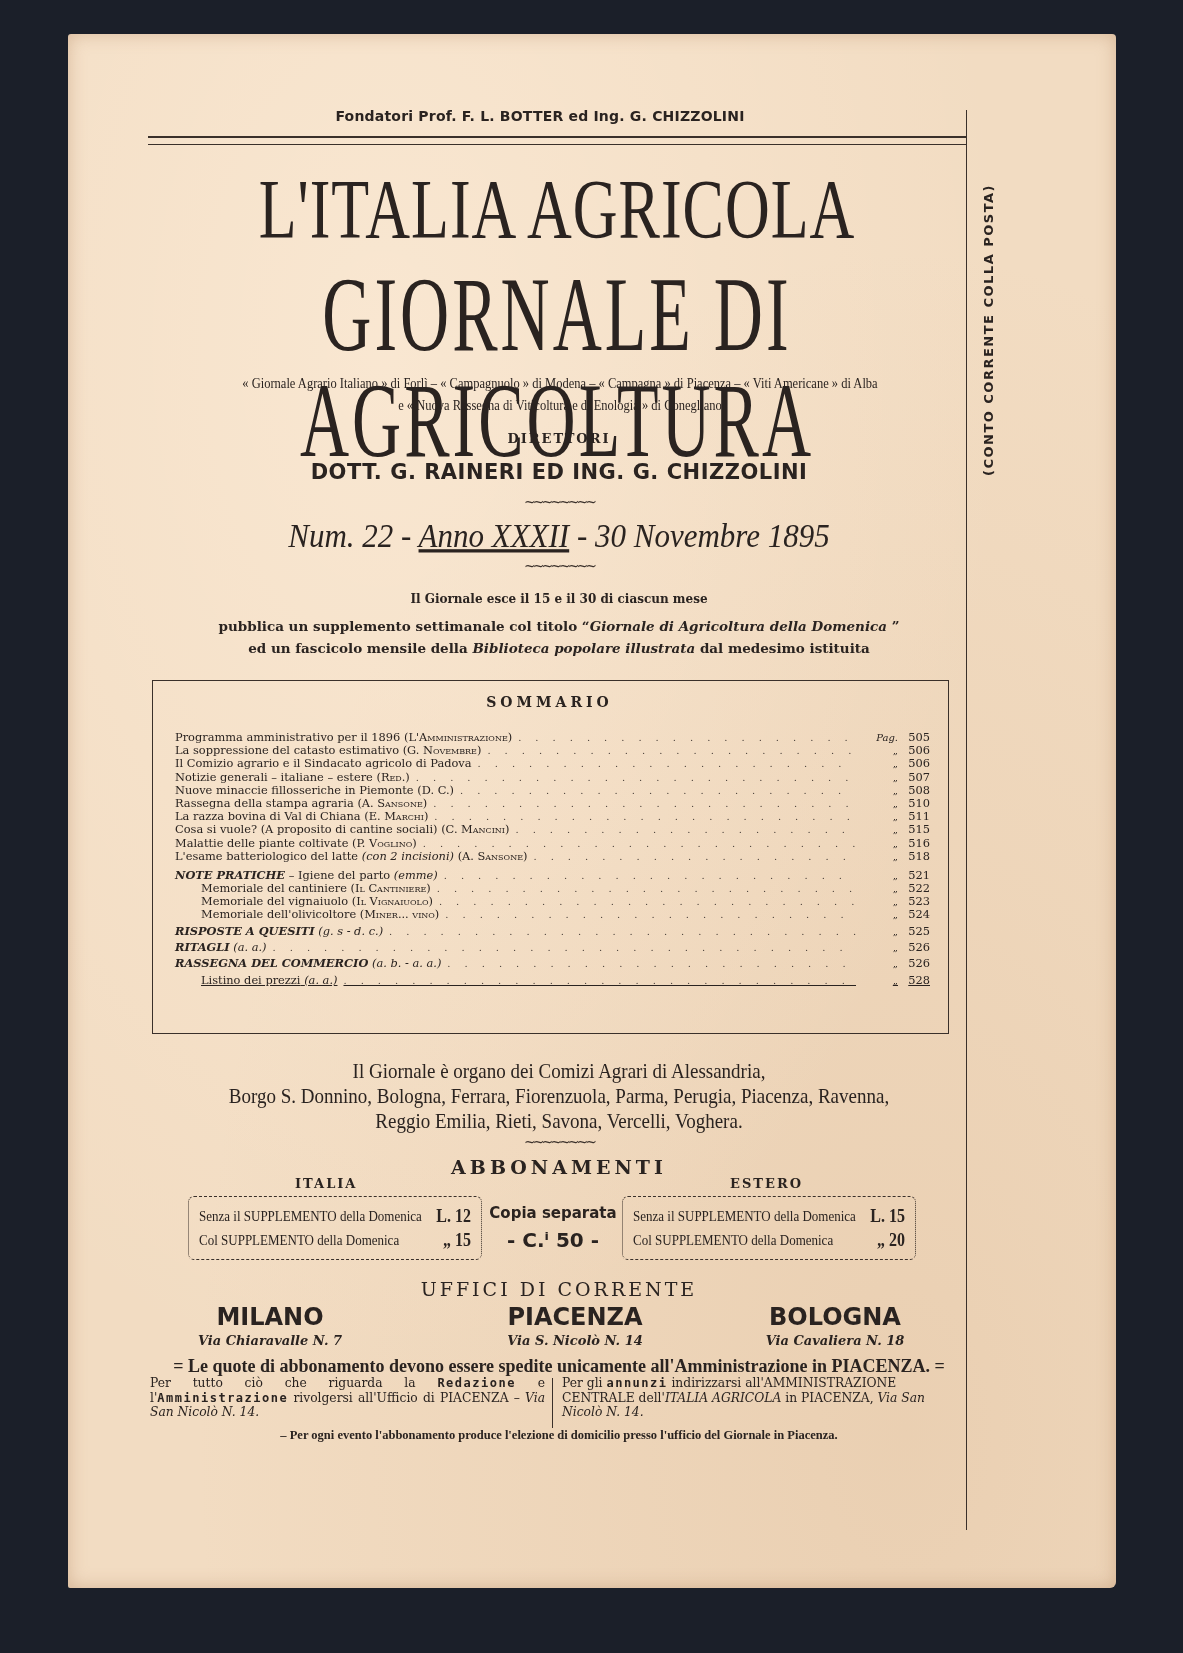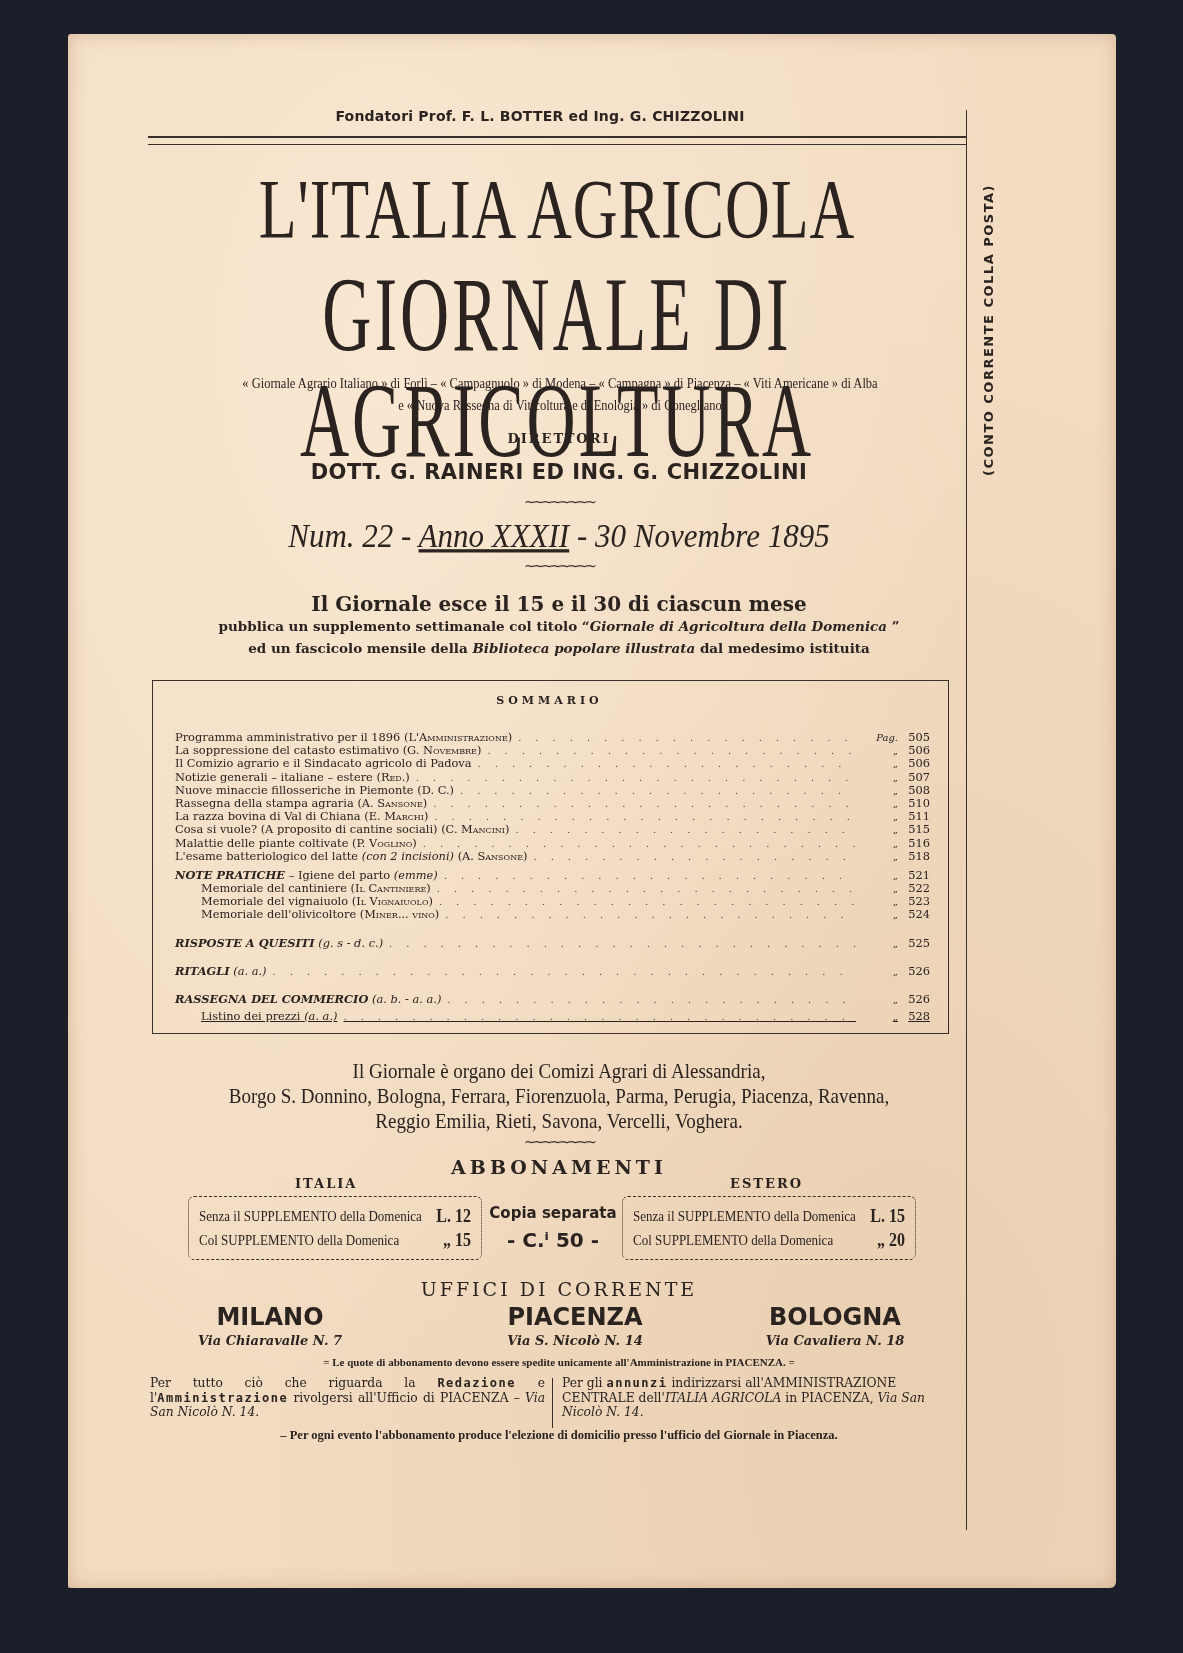--- a/index.html
+++ b/index.html
@@ -17,50 +17,50 @@
   .side-text span{position:absolute;left:20px;top:200px;transform:translate(-50%,-50%) rotate(-90deg);white-space:nowrap;
     font-family:"DejaVu Sans",sans-serif;font-weight:bold;font-size:13px;letter-spacing:1.5px;}
   .title1{left:148px;top:168px;width:818px;font-family:"Liberation Serif",serif;font-size:62px;letter-spacing:1px;transform:scaleY(1.35);transform-origin:top;line-height:1;}
   .title2{left:148px;top:262px;width:818px;font-family:"Liberation Serif",serif;font-size:68px;letter-spacing:3px;transform:scaleY(1.55);transform-origin:top;line-height:1;}
   .subtitle{left:150px;width:820px;font-family:"Liberation Serif",serif;font-size:12.5px;transform:scaleY(1.15);}
   .directors-label{left:150px;top:431px;width:818px;font-size:13px;letter-spacing:2px;font-weight:bold;}
   .directors{left:150px;top:460px;width:818px;font-family:"DejaVu Sans",sans-serif;font-weight:bold;font-size:21px;letter-spacing:0.5px;}
   .squiggle{font-family:"DejaVu Sans",sans-serif;font-size:14px;letter-spacing:-3px;color:#3a302a;}
   .issue{left:150px;top:518px;width:818px;font-family:"Liberation Serif",serif;font-style:italic;font-size:31px;transform:scaleY(1.1);}
   .issue .u{text-decoration:underline;}
-  .pub1{left:150px;top:592px;width:818px;font-family:"DejaVu Serif",serif;font-weight:bold;font-size:20px;}
+  .pub1{left:150px;top:592px;width:818px;font-family:"DejaVu Serif",serif;font-weight:bold;font-size:12px;}
   .pub2,.pub3{left:150px;width:818px;font-family:"DejaVu Serif",serif;font-weight:bold;font-size:13.5px;}
   .pub2{top:618px;} .pub3{top:640px;}
   .box{left:152px;top:680px;width:795px;height:352px;border:1.5px solid #3a302a;}
-  .som-title{left:152px;top:694px;width:795px;font-family:"DejaVu Serif",serif;font-weight:bold;font-size:11px;letter-spacing:4px;}
+  .som-title{left:152px;top:694px;width:795px;font-family:"DejaVu Serif",serif;font-weight:bold;font-size:14px;letter-spacing:4px;}
   .toc{left:175px;top:731px;width:755px;font-family:"DejaVu Serif",serif;font-size:11.4px;line-height:13.2px;}
   .toc-row{position:relative;display:flex;align-items:baseline;height:13.2px;white-space:nowrap;}
   .toc-row .t{flex:none;}
   .toc-row .dots{flex:1;overflow:hidden;margin:0 6px;color:#4a403a;letter-spacing:14px;font-size:10px;}
   .toc-row .ditto{flex:none;width:36px;text-align:right;font-size:10px;}
   .toc-row .pg{flex:none;width:32px;text-align:right;}
   .toc-row.indent .t{padding-left:26px;}
   .toc-row.gap{margin-top:6px;}
-  .toc-row.gap2{margin-top:15px;}
+  .toc-row.gap2{margin-top:3px;}
   .sc{font-variant:small-caps;}
   .bi{font-weight:bold;font-style:italic;}
   .organs{left:150px;top:1058px;width:818px;font-family:"Liberation Serif",serif;font-size:19px;line-height:23px;transform:scaleY(1.1);transform-origin:top;}
   .abbo{left:150px;top:1156px;width:818px;font-weight:bold;font-size:19px;letter-spacing:4px;}
   .lbl-italia{left:295px;top:1176px;font-size:13px;letter-spacing:2px;font-weight:bold;}
   .lbl-estero{left:730px;top:1176px;font-size:13px;letter-spacing:2px;font-weight:bold;}
   .sub-box{top:1196px;width:292px;height:62px;border-top:1.5px dashed #3a302a;border-bottom:1.5px dashed #3a302a;
     border-left:1.5px dotted #3a302a;border-right:1.5px dotted #3a302a;border-radius:6px;font-family:"Liberation Serif",serif;font-size:13px;}
   .sub-box .line{position:absolute;left:10px;right:10px;height:24px;display:flex;justify-content:space-between;align-items:center;white-space:nowrap;transform:scaleY(1.15);}
   .sub-box .line b{font-size:16px;}
   .copia{left:488px;top:1200px;width:130px;font-family:"DejaVu Sans",sans-serif;font-weight:bold;font-size:15px;line-height:27px;}
   .copia .big{font-size:20px;}
   .uffici{left:150px;top:1278px;width:818px;font-size:19px;letter-spacing:3px;}
   .city{top:1303px;width:240px;font-family:"DejaVu Sans",sans-serif;font-weight:bold;font-size:24px;}
   .addr{top:1333px;width:240px;font-family:"DejaVu Serif",serif;font-style:italic;font-weight:bold;font-size:13px;}
-  .quote-note{left:150px;top:1356px;width:818px;font-family:"Liberation Serif",serif;font-weight:bold;font-size:11px;}
+  .quote-note{left:150px;top:1356px;width:818px;font-family:"Liberation Serif",serif;font-weight:bold;font-size:18px;}
   .col{top:1376px;font-family:"DejaVu Serif",serif;font-size:12.3px;line-height:14.5px;}
   .col-left{left:150px;width:395px;text-align:justify;}
   .col-right{left:562px;width:400px;}
   .col-div{left:552px;top:1378px;height:50px;border-left:1px solid #3a302a;}
   .final-note{left:150px;top:1428px;width:818px;font-family:"Liberation Serif",serif;font-weight:bold;font-size:12.5px;}
   .spaced{letter-spacing:1.5px;font-family:"DejaVu Sans Mono",monospace;font-weight:bold;font-size:12px;}
 </style>
 </head>
 <body>
 

